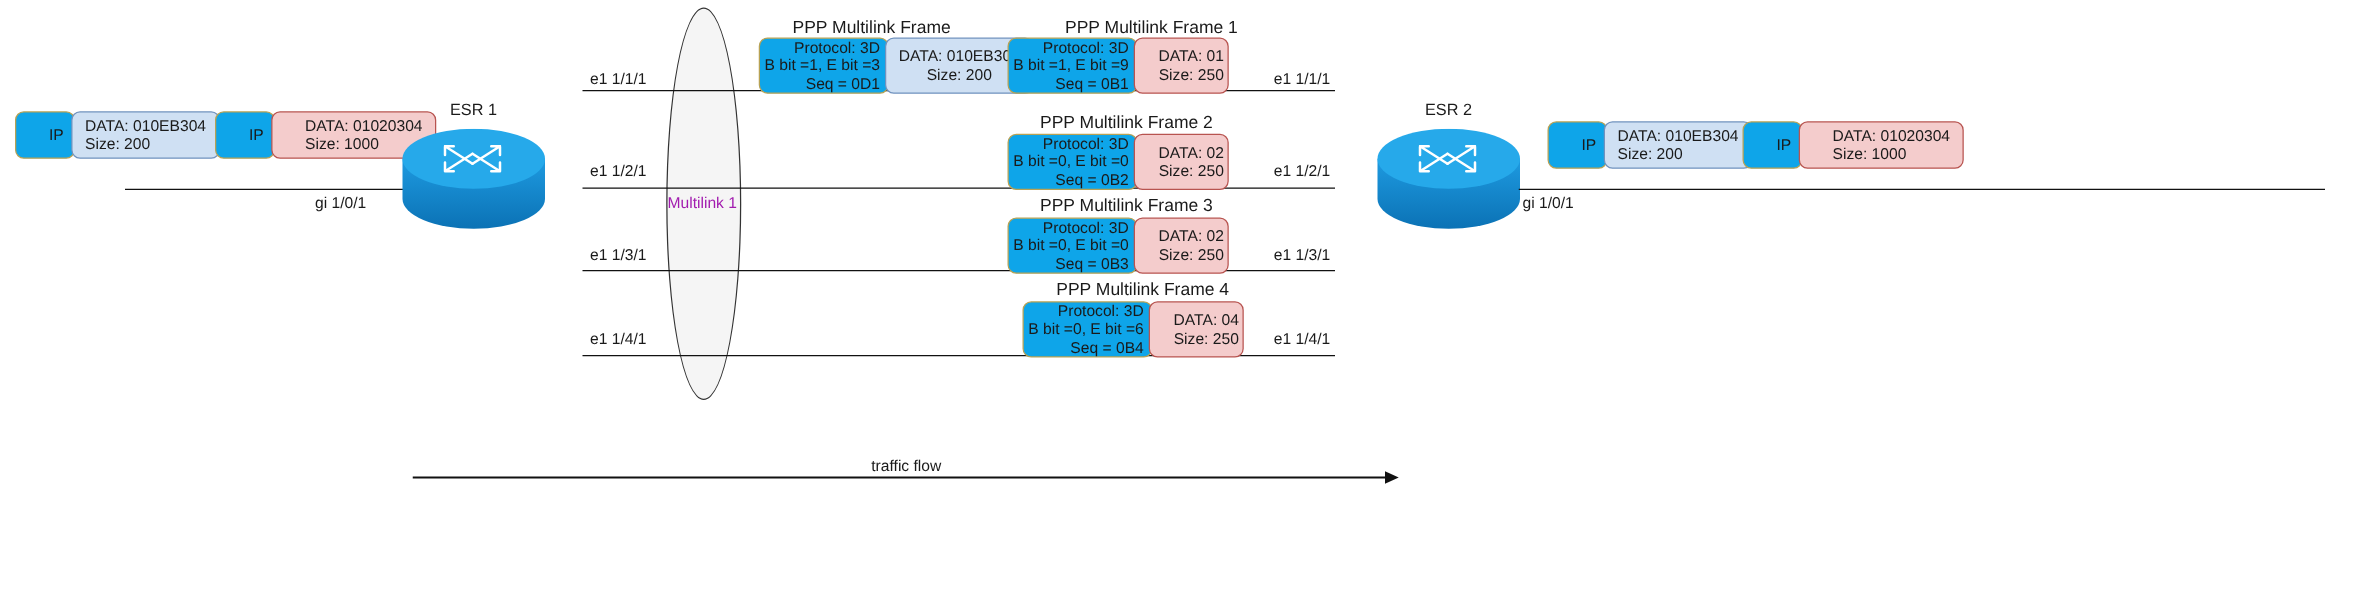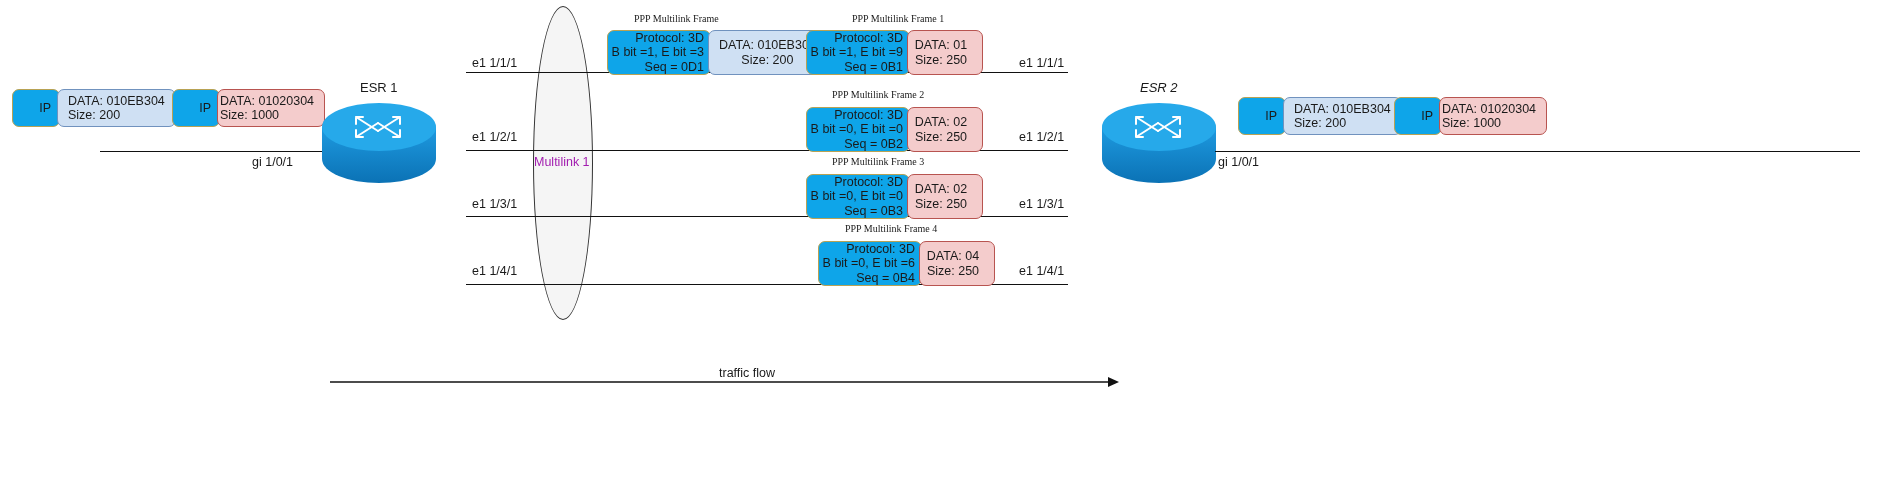--- a/index.html
+++ b/index.html
@@ -49,37 +49,36 @@
     margin-left: -3px;
     align-items: flex-start;
     padding-left: 10px;
     padding-right: 10px;
   }
   .seg.red {
     background: #f4cccc;
     border-color: #b85450;
     margin-left: -3px;
     align-items: flex-start;
-    padding-left: 2px;
+    padding-left: 26px;
     padding-right: 10px;
   }
   .seg.hdr {
     width: 104px;
     padding: 0 6px;
   }
   .seg.data-c {
     align-items: center;
   }
   .seg .ln { display: block; }
   .frame-title {
     position: absolute;
-    font-size: 10px;
+    font-size: 14px;
     white-space: nowrap;
     text-align: right;
-    font-family: Liberation Serif, serif;
   }
   .frame-box {
     position: absolute;
     display: flex;
     height: 45px;
     align-items: stretch;
   }
   .frame-box .seg {
     font-size: 12.5px;
     line-height: 14.5px;
@@ -246,21 +245,21 @@
       <span class="ln">Protocol: 3D</span>
       <span class="ln">B bit =0, E bit =6</span>
       <span class="ln">Seq = 0B4</span>
     </div>
     <div class="seg red data-c" style="width:76px;">
       <span class="ln">DATA: 04</span>
       <span class="ln">Size: 250</span>
     </div>
   </div>
 
-  <div class="devlabel" style="left:1140px; top:80px;font-style:italic;">ESR 2</div>
+  <div class="devlabel" style="left:1140px; top:80px;">ESR 2</div>
 
   <div class="router" style="left:1100px; top:103px;">
     <svg width="118" height="82" viewBox="0 0 118 82">
       <defs>
         <linearGradient id="rb2" x1="0" y1="0" x2="0" y2="1">
           <stop offset="0%" stop-color="#1e9ae0"></stop>
           <stop offset="100%" stop-color="#0b72b5"></stop>
         </linearGradient>
       </defs>
       <path d="M2,24 L2,56 A57,24 0 0 0 116,56 L116,24 Z" fill="url(#rb2)"></path>
@@ -286,21 +285,21 @@
   </div>
 
   <div class="pkt" style="left:1394px; top:97px;">
     <div class="seg ip">IP</div>
     <div class="seg red">
       <span class="ln">DATA: 01020304</span>
       <span class="ln">Size: 1000</span>
     </div>
   </div>
 
-  <div class="flowlabel" style="left:719px; top:366px;">traffic flow</div>
+  <div class="flowlabel" style="left:697px; top:366px;">traffic flow</div>
   <div class="abs" style="left:330px; top:374px;">
     <svg width="790" height="16" viewBox="0 0 790 16">
       <line x1="0" y1="8" x2="778" y2="8" stroke="#111" stroke-width="1.6"></line>
       <path d="M778,3 L789,8 L778,13 Z" fill="#111"></path>
     </svg>
   </div>
 
 </div>
 
 </body></html>

